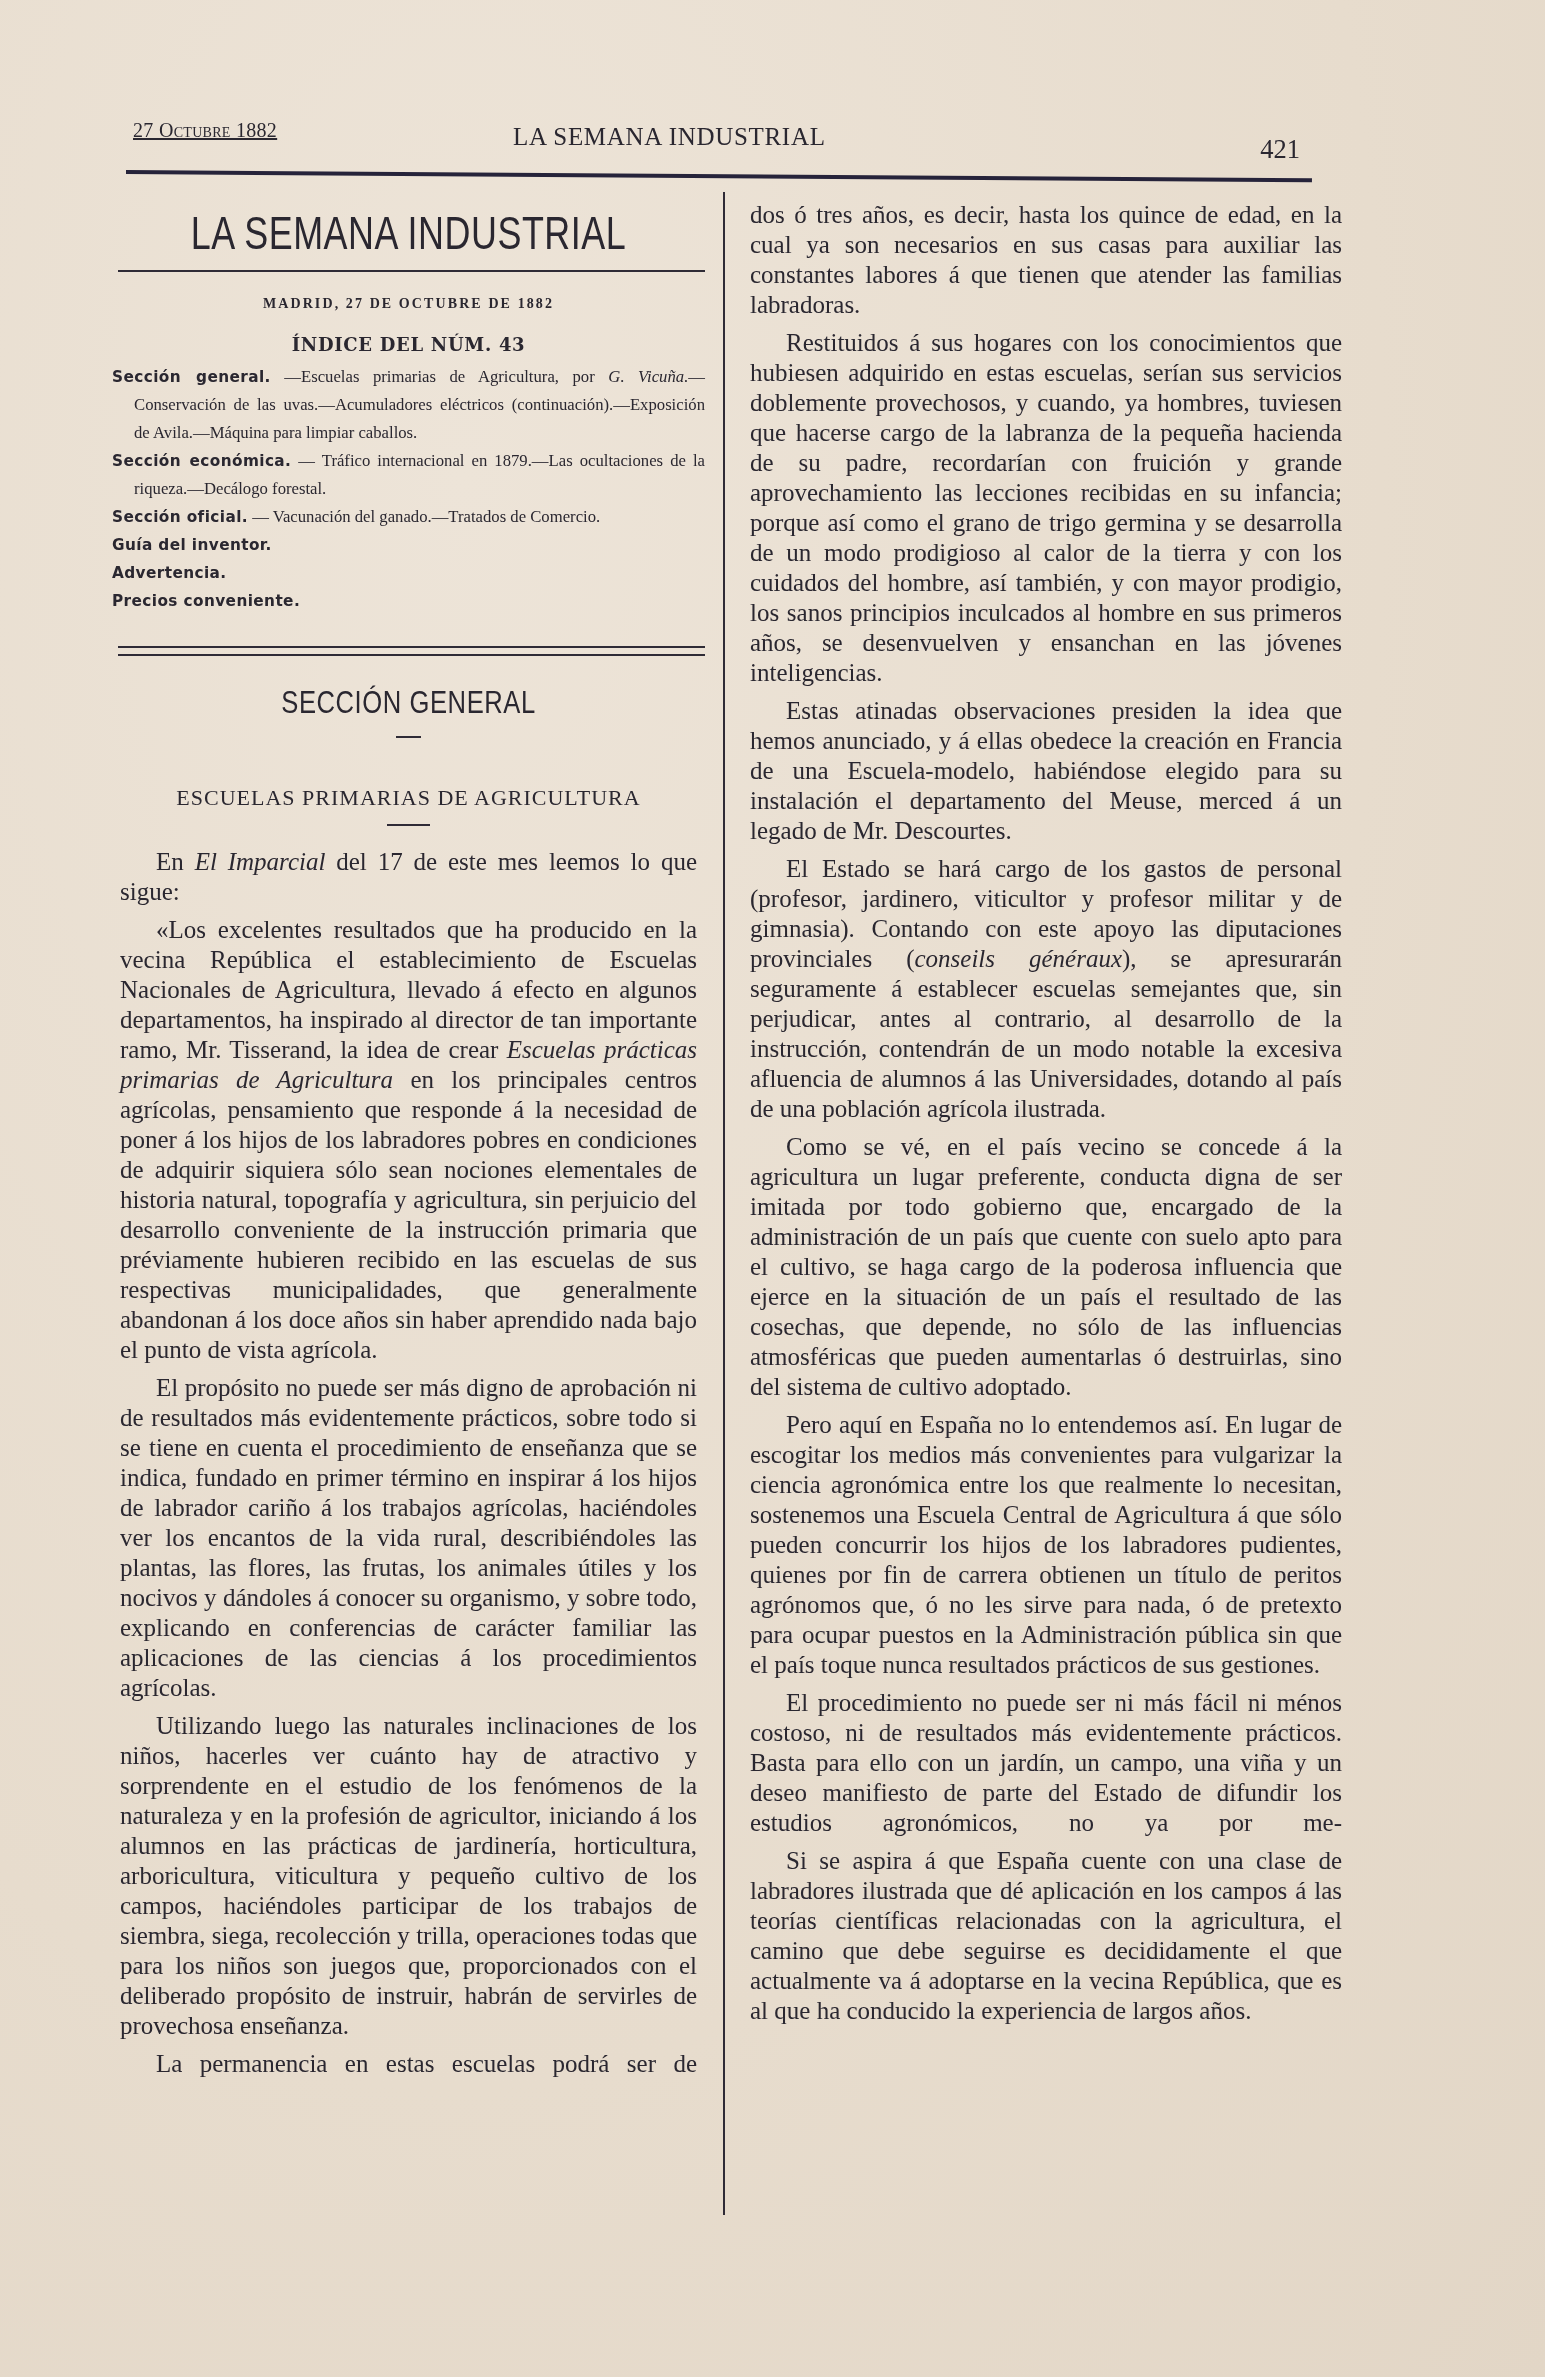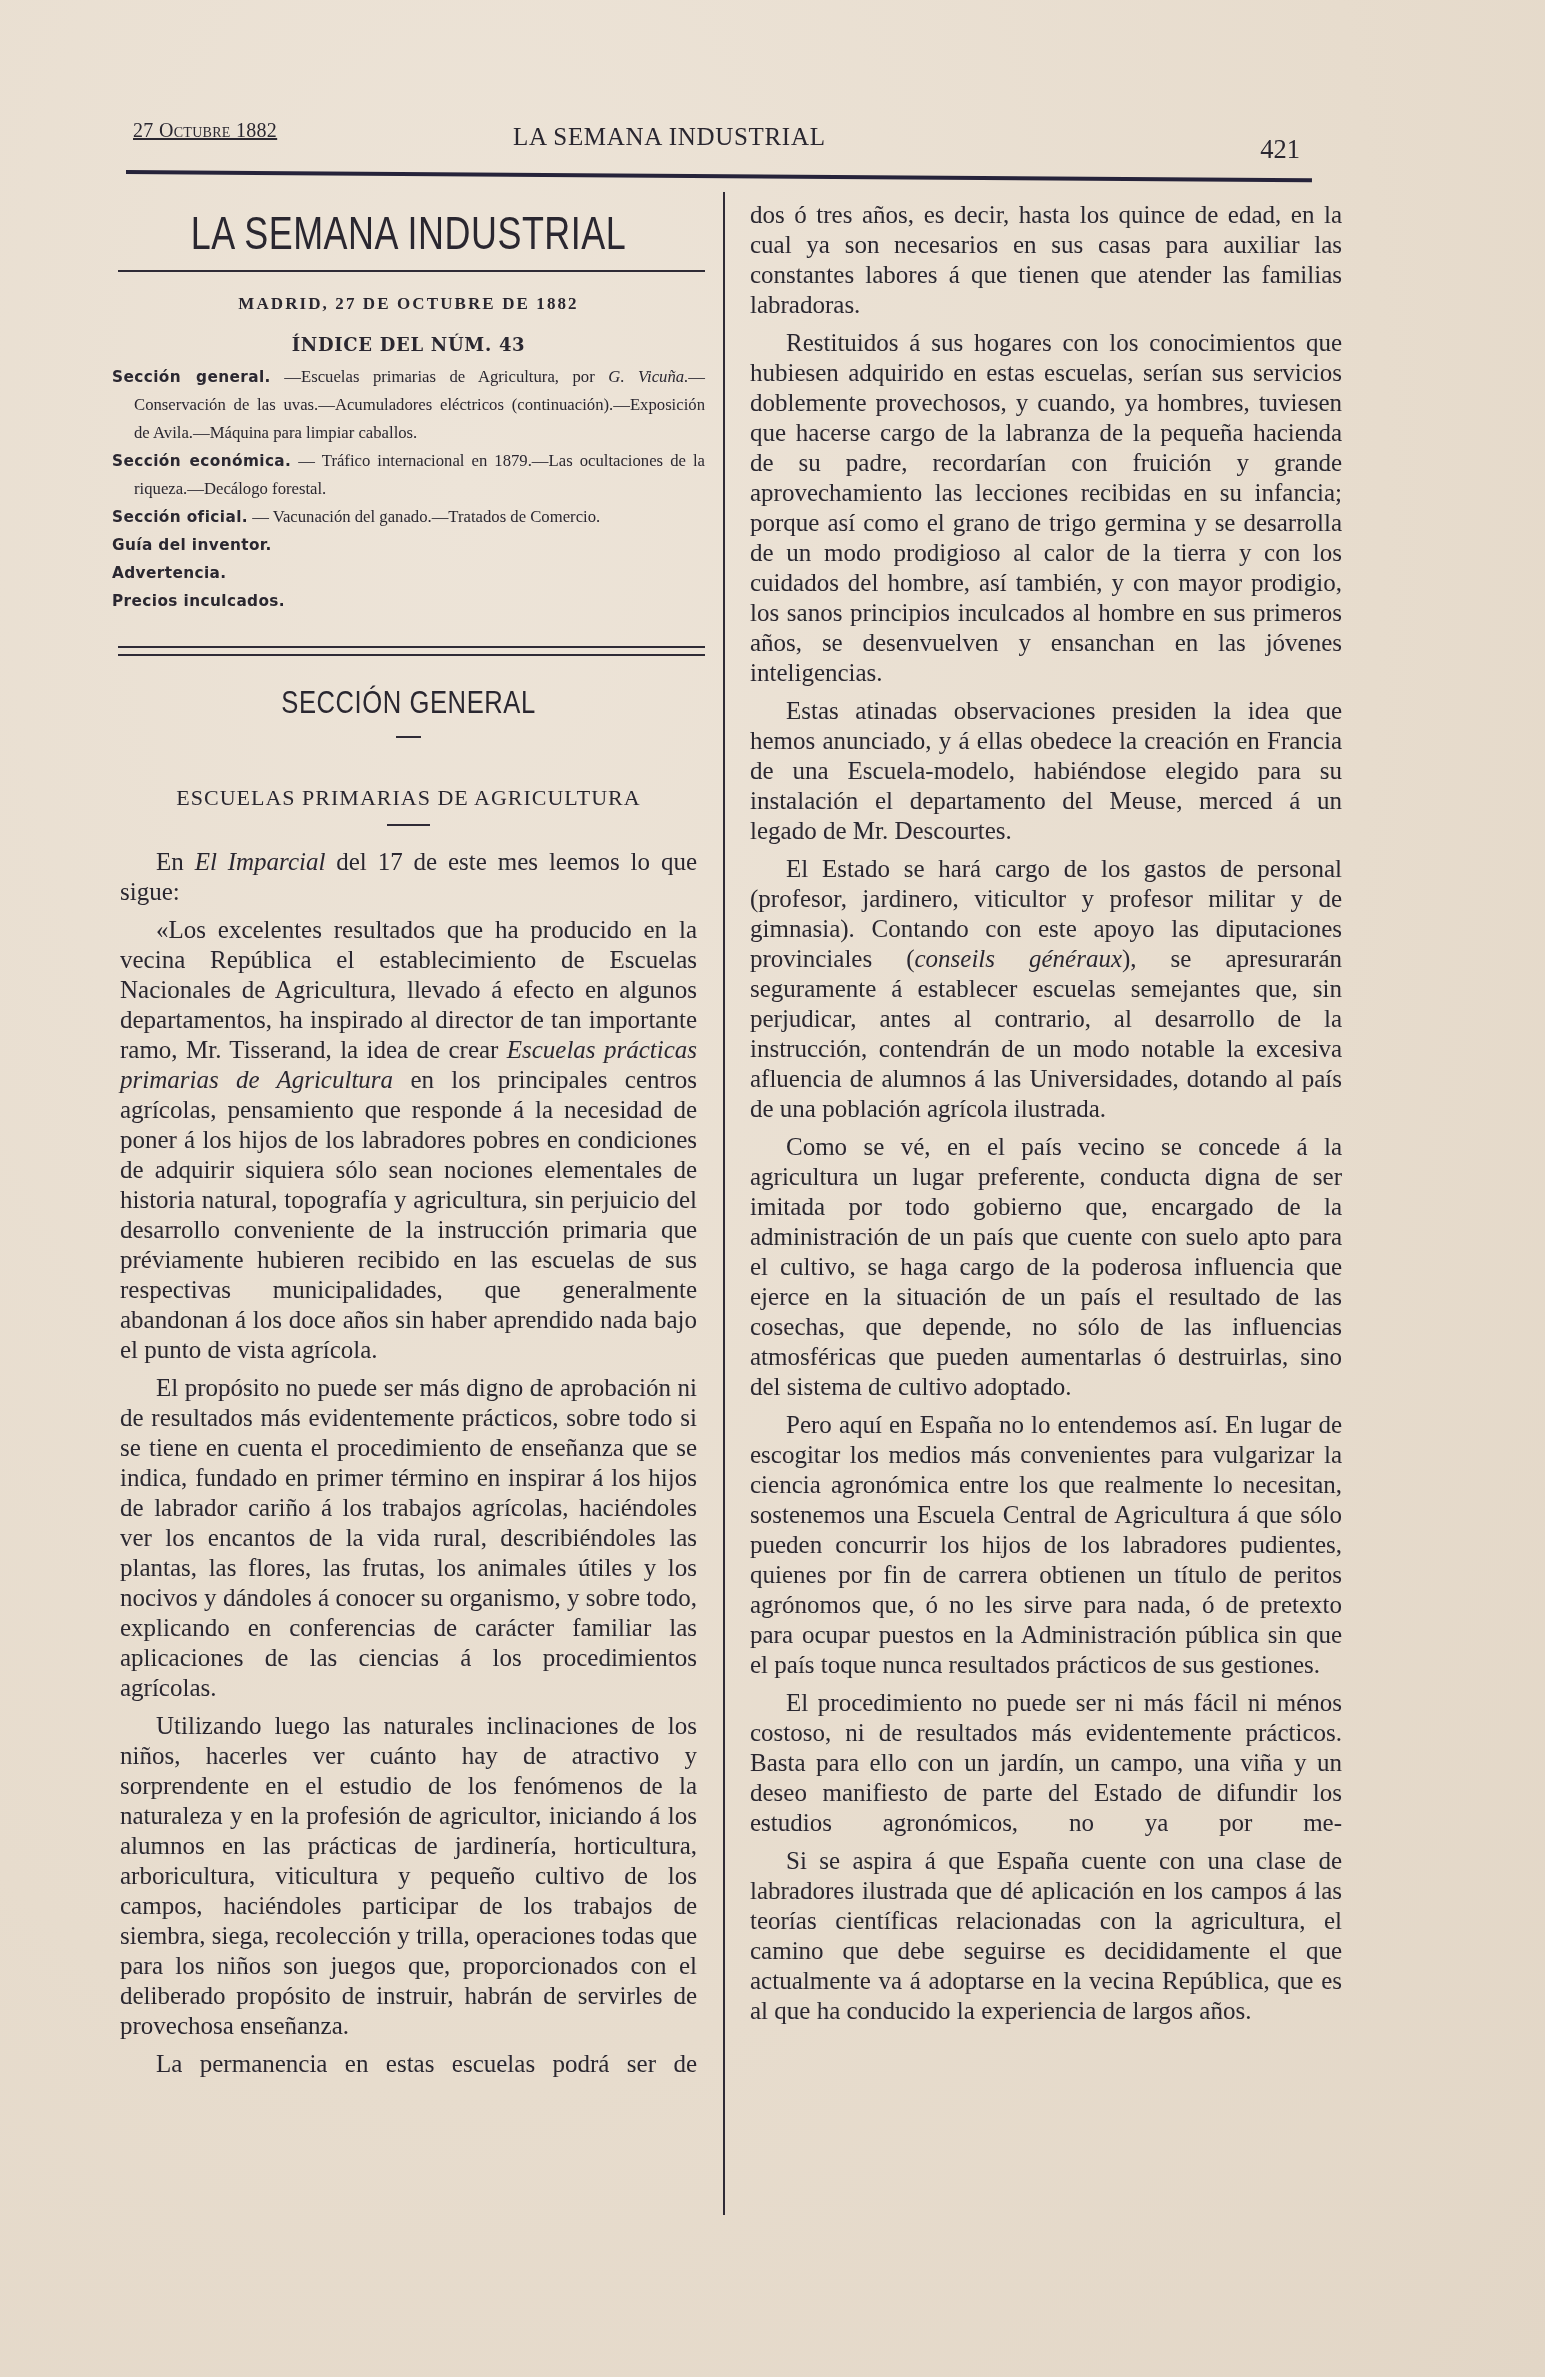--- a/index.html
+++ b/index.html
@@ -38,21 +38,21 @@
 
   .masthead {
     text-align: center; font-family: "Liberation Sans Narrow", "Liberation Sans", sans-serif;
     font-size: 46px; line-height: 56px; letter-spacing: 0.7px; font-weight: normal;
     transform: scaleX(0.78); transform-origin: center; margin-top: 12.6px; margin-bottom: 9.8px;
     white-space: nowrap;
   }
   .rule-thin { height: 2.1px; background: #2f2b36; margin: 0 0 0 5.6px; width: 587px; }
   .dateline {
     text-align: center; font-family: "Liberation Serif", serif; font-weight: bold;
-    font-size: 17px; letter-spacing: 2.1px; margin-top: 18px; line-height: 28px;
+    font-size: 14px; letter-spacing: 2.1px; margin-top: 18px; line-height: 28px;
     white-space: nowrap;
   }
   .index-title {
     text-align: center; font-family: "DejaVu Serif", serif; font-weight: bold;
     font-size: 18px; margin-top: 12.6px; line-height: 28px; letter-spacing: 0.7px;
   }
   .index-list { margin-top: 4.2px; font-size: 16.7px; line-height: 28px; }
   .index-item { padding-left: 22px; text-indent: -22px; text-align: justify; }
   .index-head { font-family: "DejaVu Sans", sans-serif; font-weight: bold; font-size: 15.3px; letter-spacing: 0.4px; }
   .index-text { font-family: "Liberation Serif", serif; font-size: 16.7px; }
@@ -89,21 +89,21 @@
   <div class="masthead">LA SEMANA INDUSTRIAL</div>
   <div class="rule-thin"></div>
   <div class="dateline">MADRID, 27 DE OCTUBRE DE 1882</div>
   <div class="index-title">ÍNDICE DEL NÚM. 43</div>
   <div class="index-list">
     <div class="index-item"><span class="index-head">Sección general.</span><span class="index-text"> —Escuelas primarias de Agricultura, por </span><em class="index-text">G. Vicuña.</em><span class="index-text">—Conservación de las uvas.—Acumuladores eléctricos (continuación).—Exposición de Avila.—Máquina para limpiar caballos.</span></div>
     <div class="index-item"><span class="index-head">Sección económica.</span><span class="index-text"> — Tráfico internacional en 1879.—Las ocultaciones de la riqueza.—Decálogo forestal.</span></div>
     <div class="index-item"><span class="index-head">Sección oficial.</span><span class="index-text"> — Vacunación del ganado.—Tratados de Comercio.</span></div>
     <div class="index-item"><span class="index-head">Guía del inventor.</span></div>
     <div class="index-item"><span class="index-head">Advertencia.</span></div>
-    <div class="index-item"><span class="index-head">Precios inculcados.</span></div>
+    <div class="index-item"><span class="index-head">Precios conveniente.</span></div>
   </div>
   <div class="double-rule"></div>
   <div class="section-title">SECCIÓN GENERAL</div>
   <div class="short-rule"></div>
   <div class="article-title">ESCUELAS PRIMARIAS DE AGRICULTURA</div>
   <div class="short-rule-wide"></div>
   <div class="body-text">
     <p class="para"><span>En </span><em>El Imparcial</em><span> del 17 de este mes leemos lo que sigue:</span></p>
     <p class="para"><span>«Los excelentes resultados que ha producido en la vecina República el establecimiento de Escuelas Nacionales de Agricultura, llevado á efecto en algunos departamentos, ha inspirado al director de tan importante ramo, Mr. Tisserand, la idea de crear </span><em>Escuelas prácticas primarias de Agricultura</em><span> en los principales centros agrícolas, pensamiento que responde á la necesidad de poner á los hijos de los labradores pobres en condiciones de adquirir siquiera sólo sean nociones elementales de historia natural, topografía y agricultura, sin perjuicio del desarrollo conveniente de la instrucción primaria que préviamente hubieren recibido en las escuelas de sus respectivas municipalidades, que generalmente abandonan á los doce años sin haber aprendido nada bajo el punto de vista agrícola.</span></p>
     <p class="para"><span>El propósito no puede ser más digno de aprobación ni de resultados más evidentemente prácticos, sobre todo si se tiene en cuenta el procedimiento de enseñanza que se indica, fundado en primer término en inspirar á los hijos de labrador cariño á los trabajos agrícolas, haciéndoles ver los encantos de la vida rural, describiéndoles las plantas, las flores, las frutas, los animales útiles y los nocivos y dándoles á conocer su organismo, y sobre todo, explicando en conferencias de carácter familiar las aplicaciones de las ciencias á los procedimientos agrícolas.</span></p>

